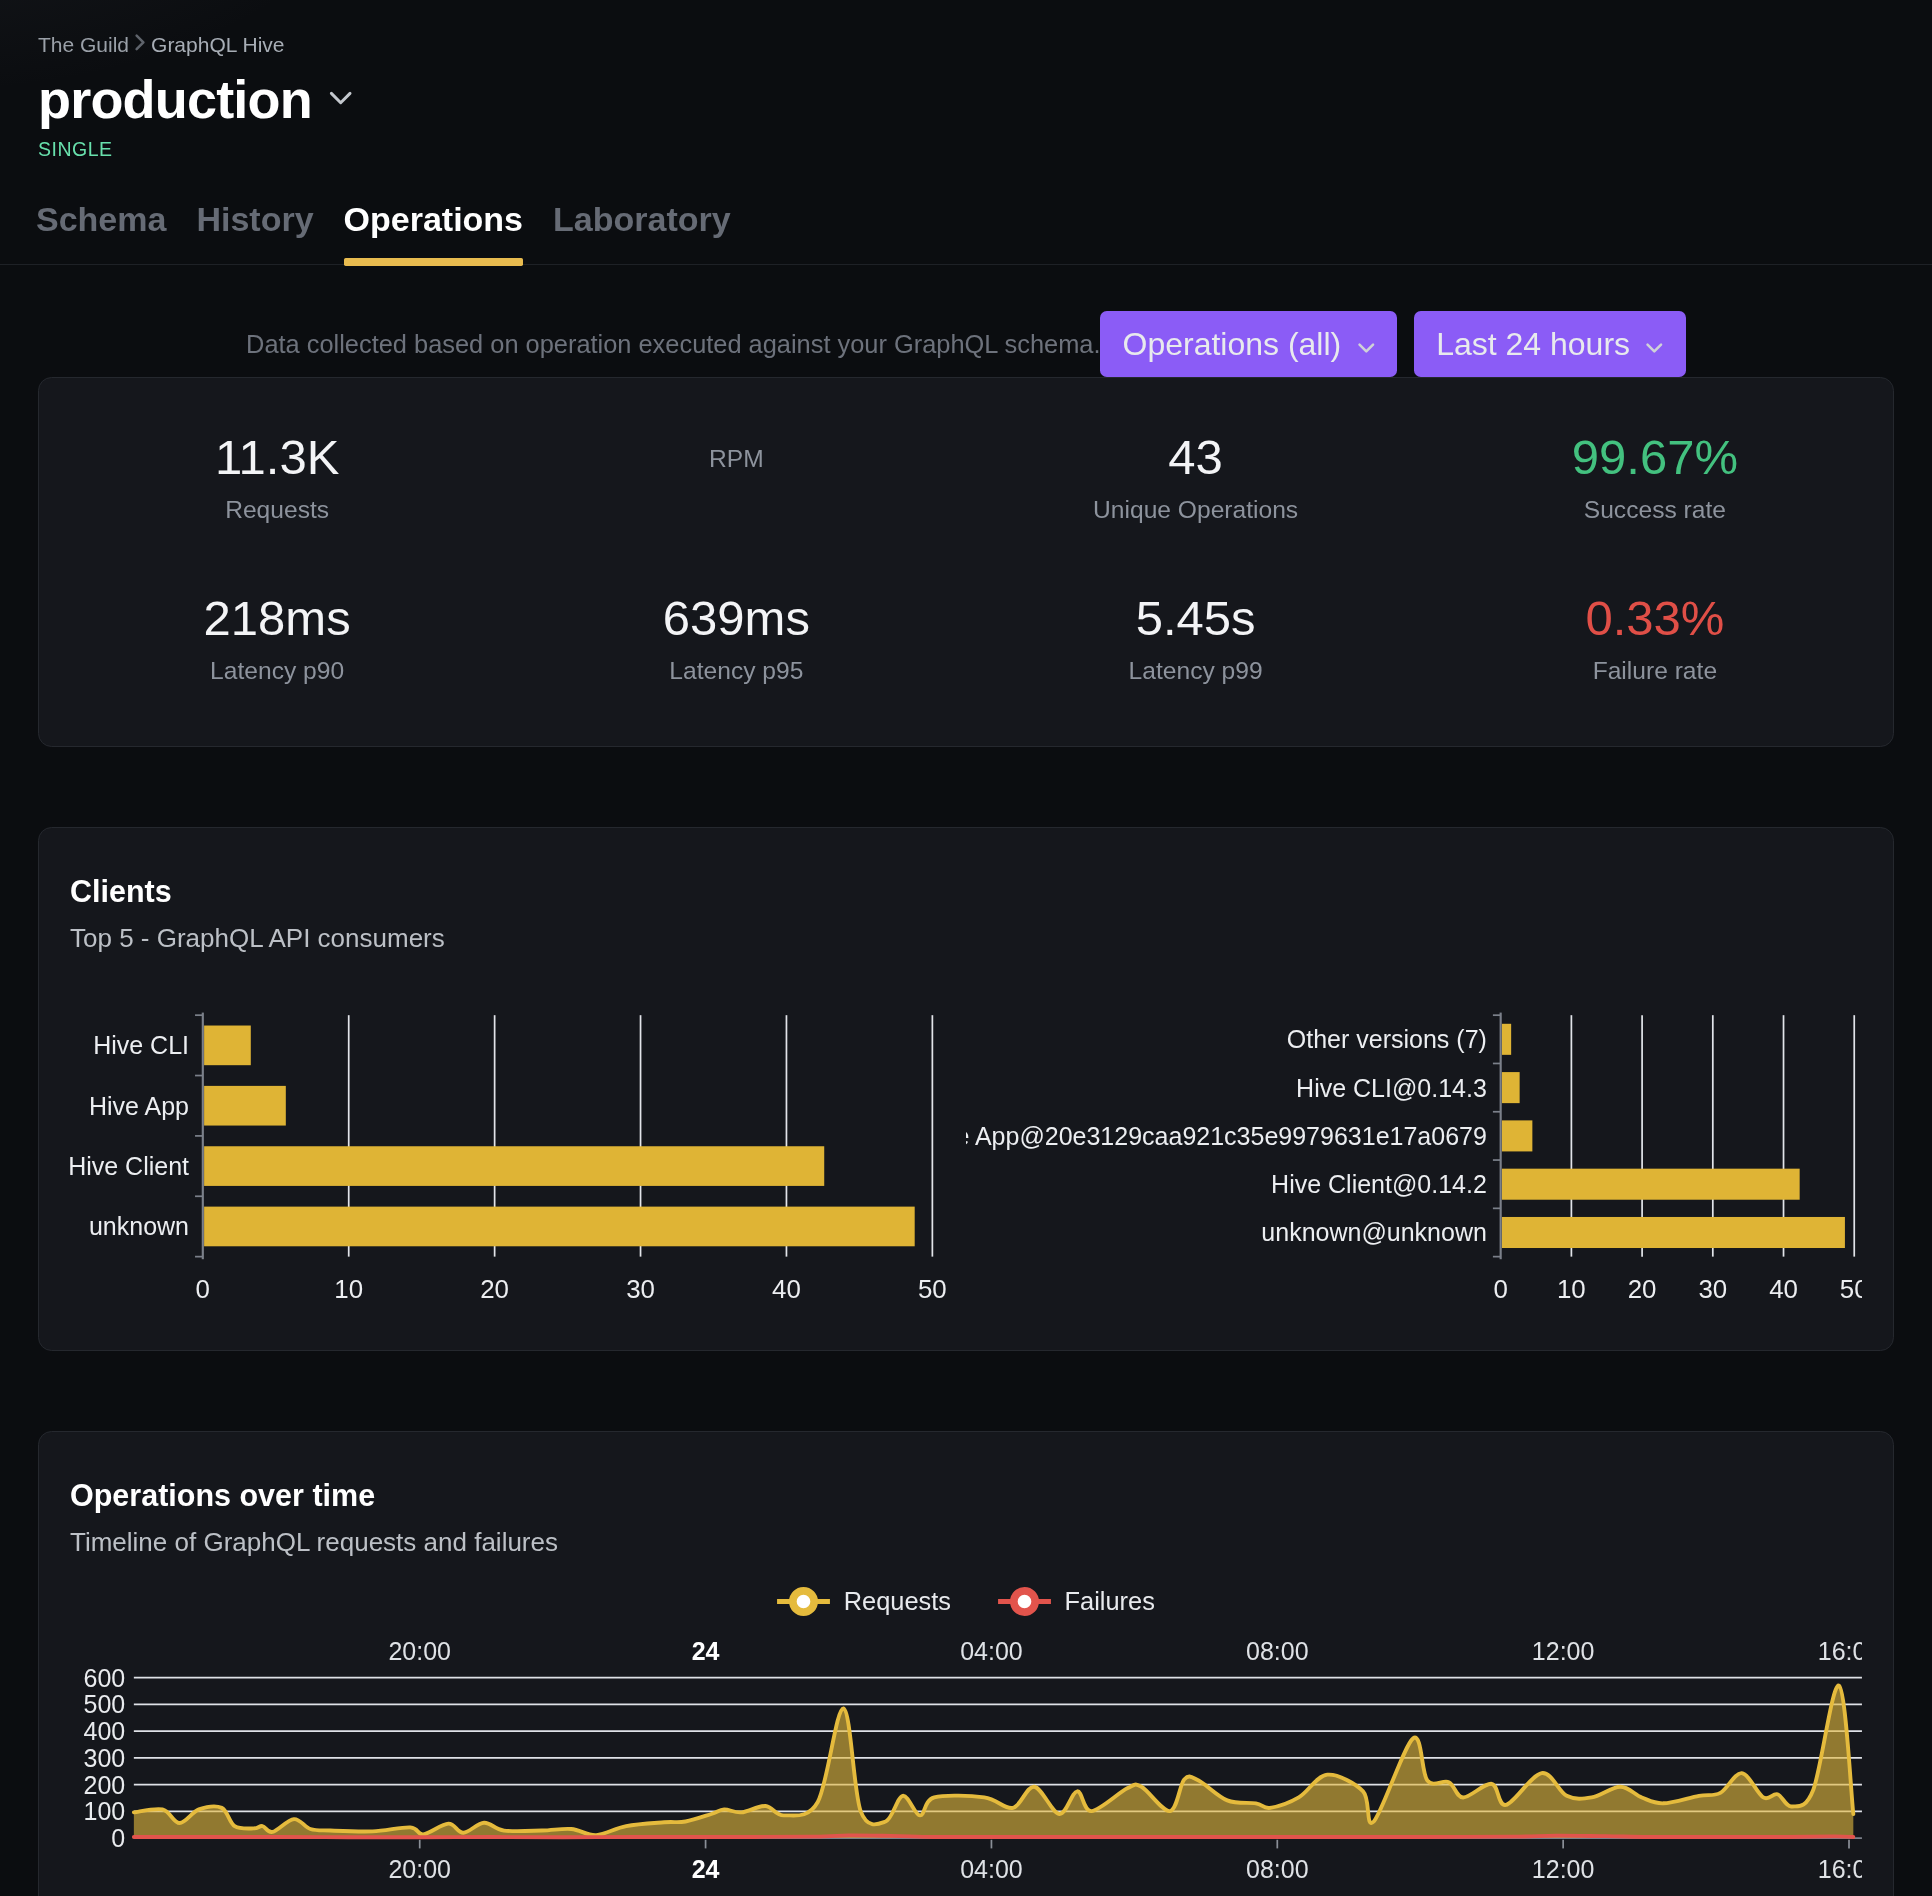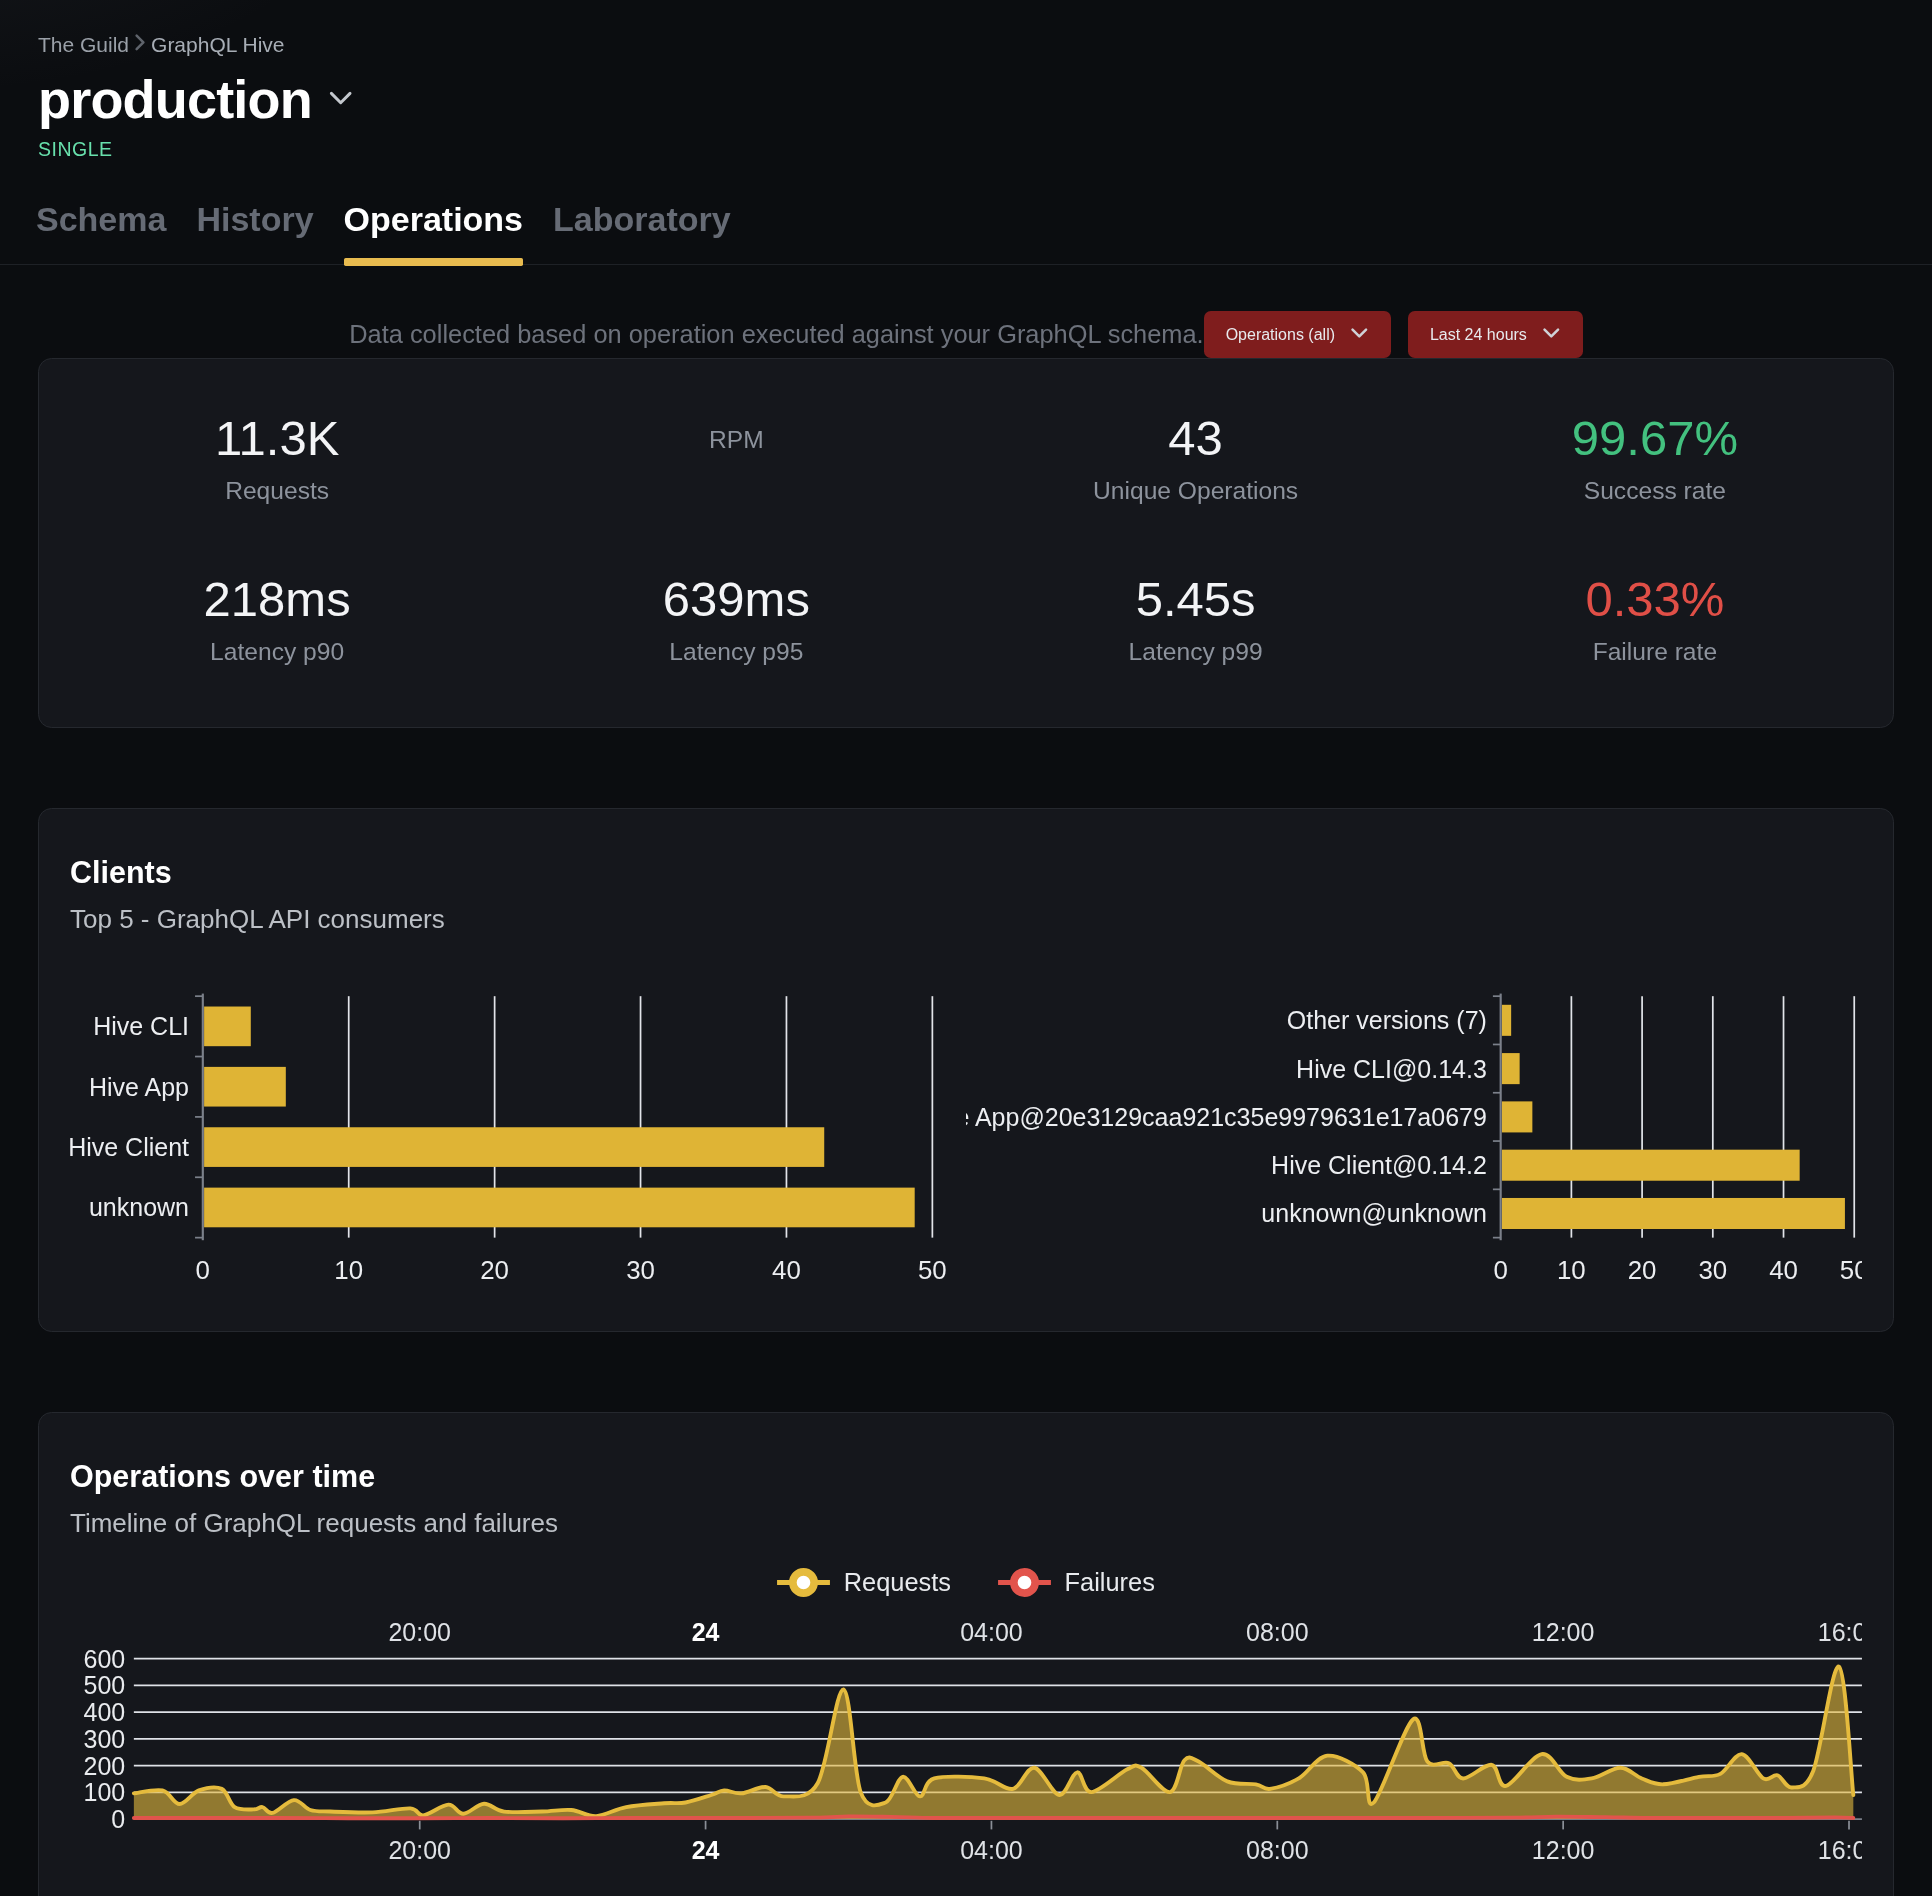--- a/index.html
+++ b/index.html
@@ -27,22 +27,22 @@
   
   .tabs{display:flex;gap:30px;margin-top:39px;border-bottom:1.7px solid #1e2126;margin-left:-38px;margin-right:-38px;padding-left:36px}
   .tab{font-size:34px;font-weight:700;color:#666b75;padding-bottom:25.4px;position:relative;cursor:pointer}
   .tab.active{color:#ffffff}
   .tab.active::after{content:"";position:absolute;left:0;right:0;bottom:-1.7px;height:7.6px;background:#e8bb4f;border-radius:1.7px}
 
   
   .toolbar{display:flex;align-items:center;justify-content:center;margin-top:46px}
   .toolbar-desc{font-size:25.4px;color:#6d727c}
   .toolbar-actions{display:flex;gap:17px}
-  .select-btn{display:flex;align-items:center;gap:15.3px;background:#7f1d1d;border:none;border-radius:6.8px;
-    padding:14.4px 22px;font-size:16px;color:#e8eaed;font-family:inherit;cursor:pointer}
+  .select-btn{display:flex;align-items:center;gap:15.3px;background:#8b5cf6;border:none;border-radius:6.8px;
+    padding:14.4px 22px;font-size:32px;color:#e8eaed;font-family:inherit;cursor:pointer}
 
   
   .card{background:#15171c;border:1.7px solid #25282e;border-radius:13.6px;box-sizing:border-box}
 
   .stats-card{padding:54px 8.5px 61px;display:grid;grid-template-columns:repeat(4,1fr);row-gap:69px}
   .stat{text-align:center}
   .stat-value{font-size:49px;color:#f3f4f6;line-height:1.05}
   .tone-success .stat-value{color:#43c17f}
   .tone-failure .stat-value{color:#e04f47}
   .stat-label{font-size:24.6px;color:#8d939d;margin-top:12.7px}

